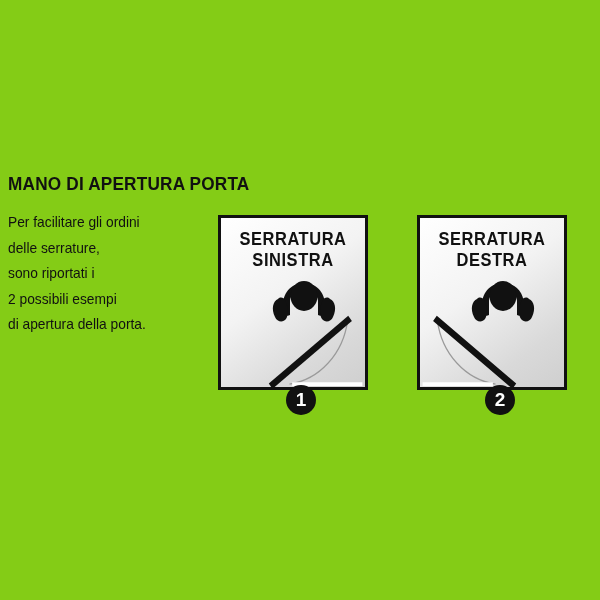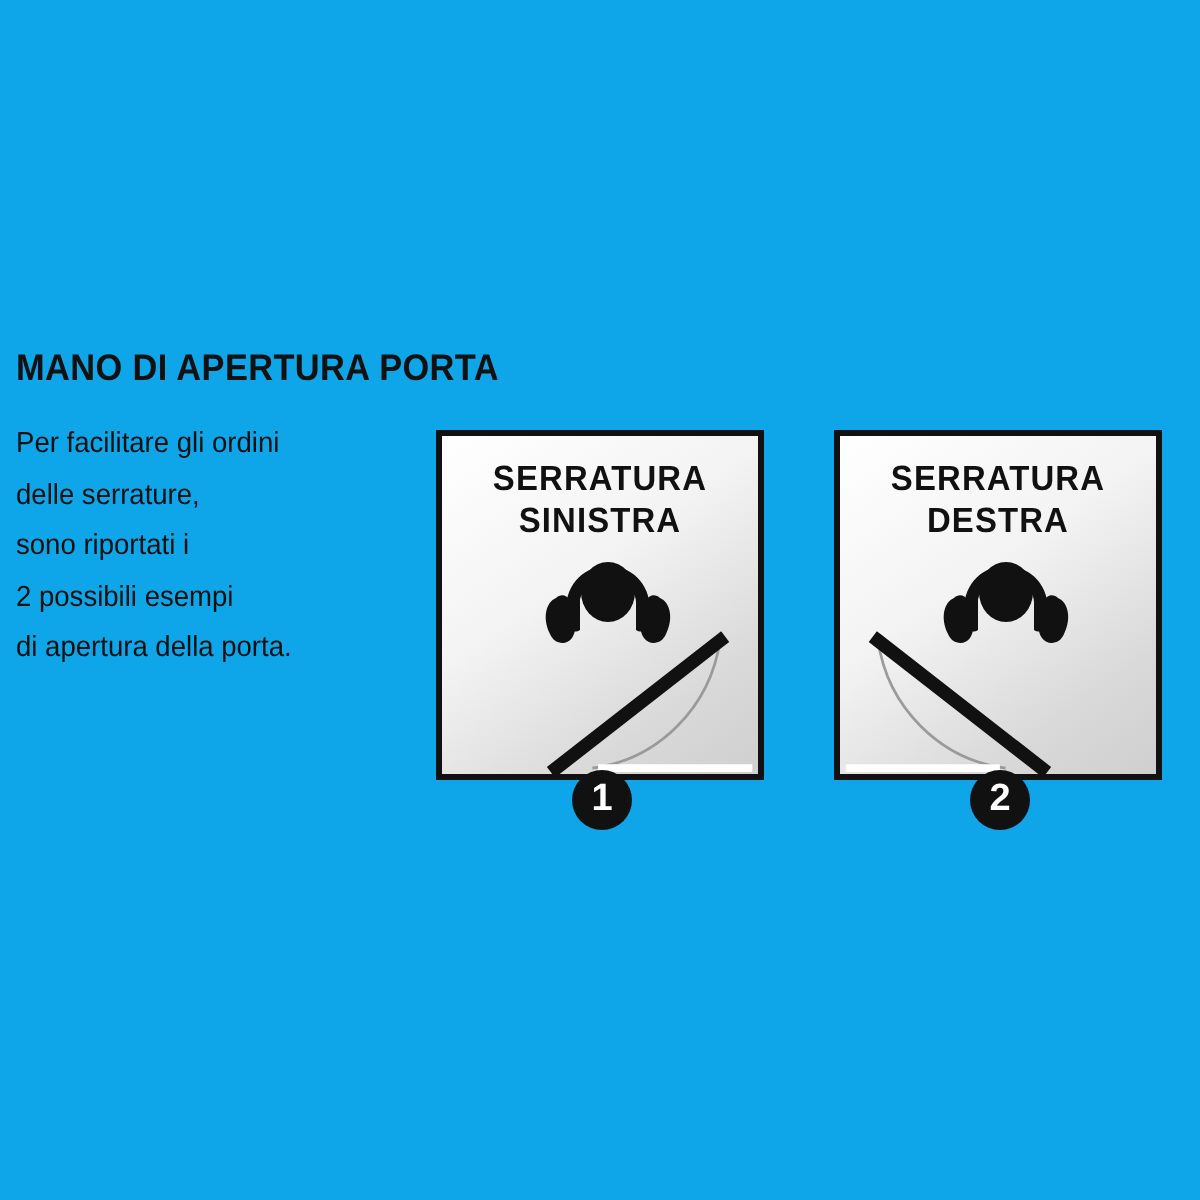--- a/index.html
+++ b/index.html
@@ -15,21 +15,21 @@
     color: #1a1a1a;
     overflow: hidden;
   }
 
   #page {
     position: absolute;
     left: 0;
     top: 0;
     width: 600px;
     height: 600px;
-    background: #0ea5e9;
+    background: #84cc16;
   }
 
   
   .heading {
     position: absolute;
     left: 8px;
     top: 173px;
     font-size: 18.5px;
     font-weight: bold;
     letter-spacing: 0.2px;
@@ -54,21 +54,21 @@
   }
   .intro .line {
     white-space: nowrap;
     display: block;
   }
 
   
   .panel {
     position: absolute;
     top: 215px;
-    width: 164px;
+    width: 150px;
     height: 175px;
     border: 3px solid #111111;
     background: linear-gradient(145deg, #ffffff 0%, #f3f3f3 42%, #d9d9d9 78%, #cfcfcf 100%);
     box-sizing: border-box;
     overflow: hidden;
   }
   #panel-left  { left: 218px; }
   #panel-right { left: 417px; }
 
   .panel-title {

